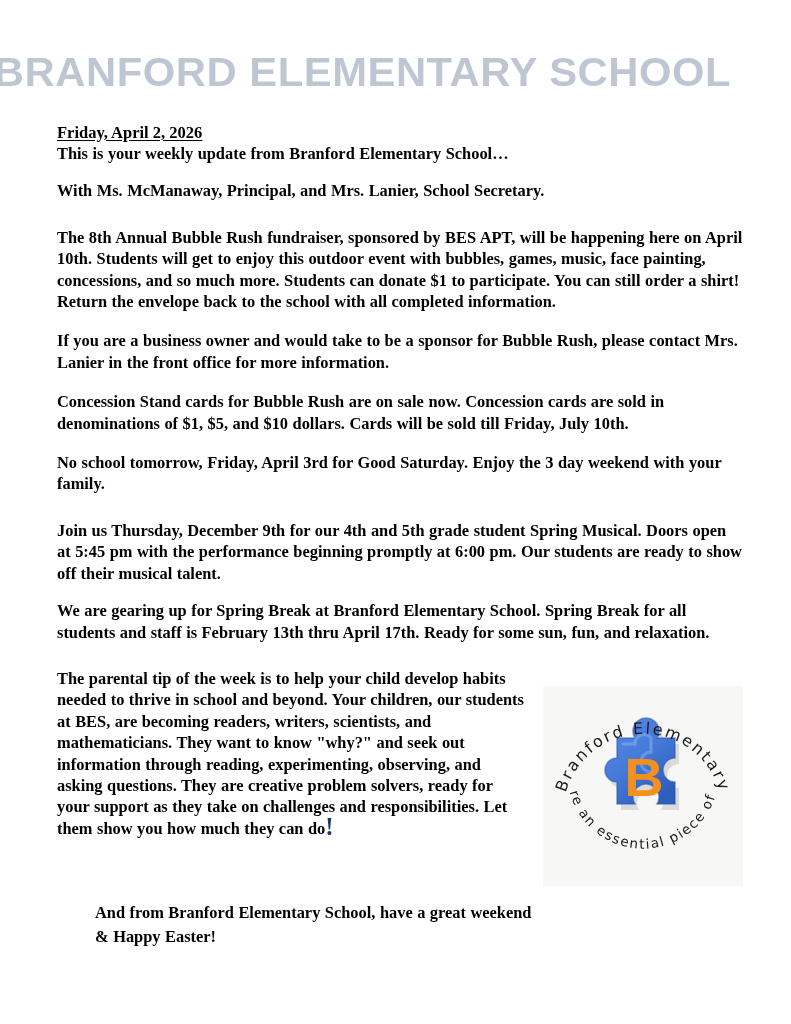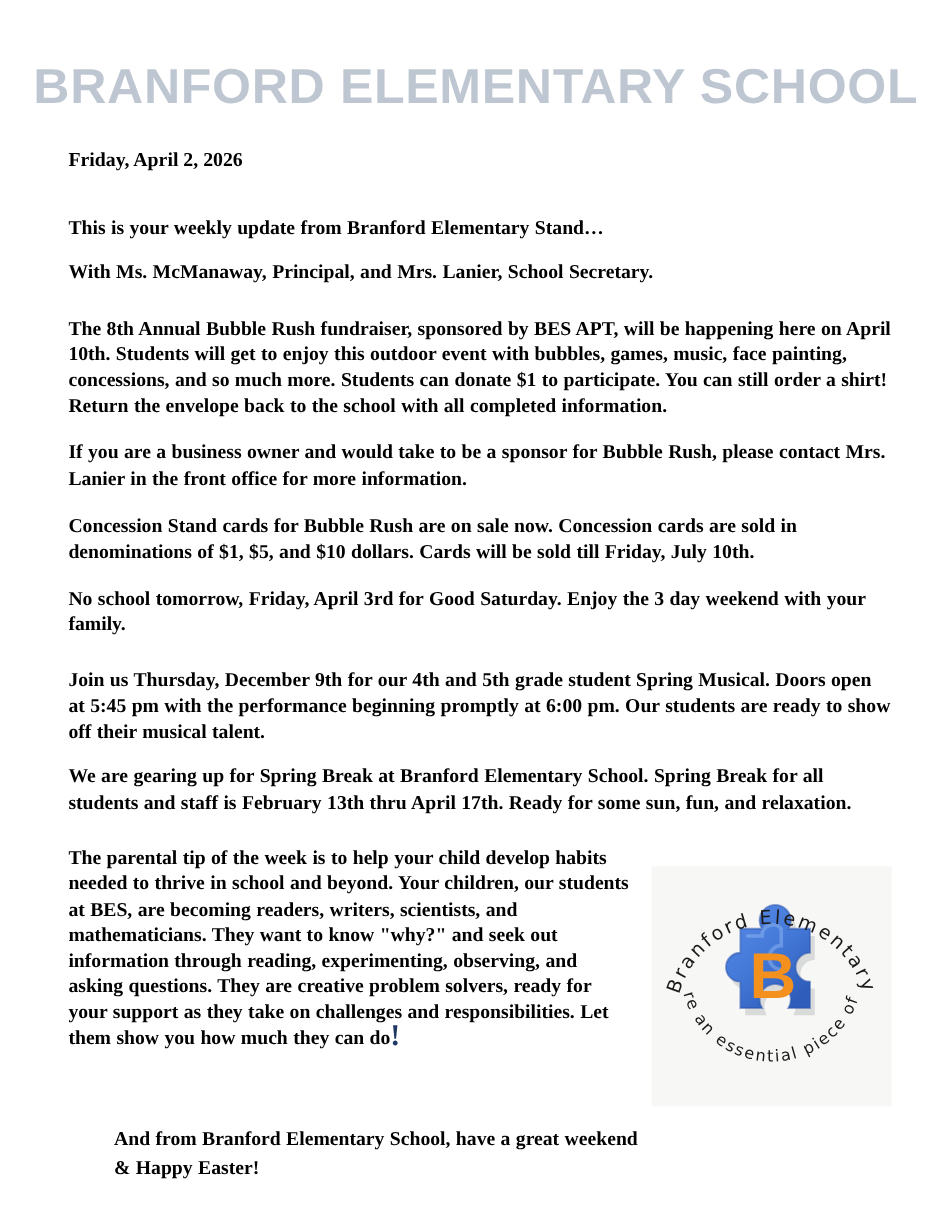--- a/index.html
+++ b/index.html
@@ -22,21 +22,21 @@
     height: 1024px;
     background: #ffffff;
   }
 
   
   .title-band {
     position: absolute;
     left: 0;
     top: 48px;
     width: 791px;
-    text-align: center;
+    text-align: left;
   }
   .title-text {
     display: inline-block;
     font-family: "Liberation Sans", "DejaVu Sans", sans-serif;
     font-weight: bold;
     font-size: 41px;
     line-height: 46px;
     letter-spacing: 0.5px;
     color: #2566a3;
     background: linear-gradient(180deg,
@@ -59,22 +59,22 @@
     position: absolute;
     left: 57px;
     top: 123px;
     width: 686px;
   }
 
   .date-line {
     font-weight: bold;
     font-size: 16.5px;
     line-height: 20px;
+    text-decoration: underline;
     text-underline-offset: 2px;
-    margin-bottom: 36px;
     display: inline-block;
   }
 
   p.para {
     font-weight: bold;
     font-size: 16.4px;
     line-height: 21.4px;
     margin: 0 0 7px 0;
     text-align: left;
     word-spacing: 0.4px;
@@ -121,21 +121,21 @@
 <div class="page">
 
   <div class="title-band">
     <span class="title-text">BRANFORD ELEMENTARY SCHOOL</span>
   </div>
 
   <div class="body-wrap">
 
     <div class="date-line">Friday, April 2,  2026</div>
 
-    <p class="para tight">This is your weekly update from Branford Elementary Stand…</p>
+    <p class="para tight">This is your weekly update from Branford Elementary School…</p>
     <p class="para gap-lg">With Ms. McManaway, Principal, and Mrs. Lanier, School Secretary.</p>
 
     <p class="para gap-md">The 8th Annual Bubble Rush fundraiser, sponsored by BES APT, will be happening here on April 10th.  Students will get to enjoy this outdoor event with bubbles, games, music, face painting, concessions, and so much more.  Students can donate $1 to participate.  You can still order a shirt!  Return the envelope back to the school with all completed information.</p>
 
     <p class="para gap-md">If you are a business owner and would take to be a sponsor for Bubble Rush, please contact  Mrs. Lanier in the front office for more information.</p>
 
     <p class="para gap-md">Concession Stand cards for Bubble Rush are on sale now.  Concession cards are sold in denominations of $1, $5, and $10 dollars.  Cards will be sold till Friday, July 10th.</p>
 
     <p class="para gap-lg">No school tomorrow, Friday, April 3rd for Good Saturday. Enjoy the 3 day weekend with your family.</p>
 

